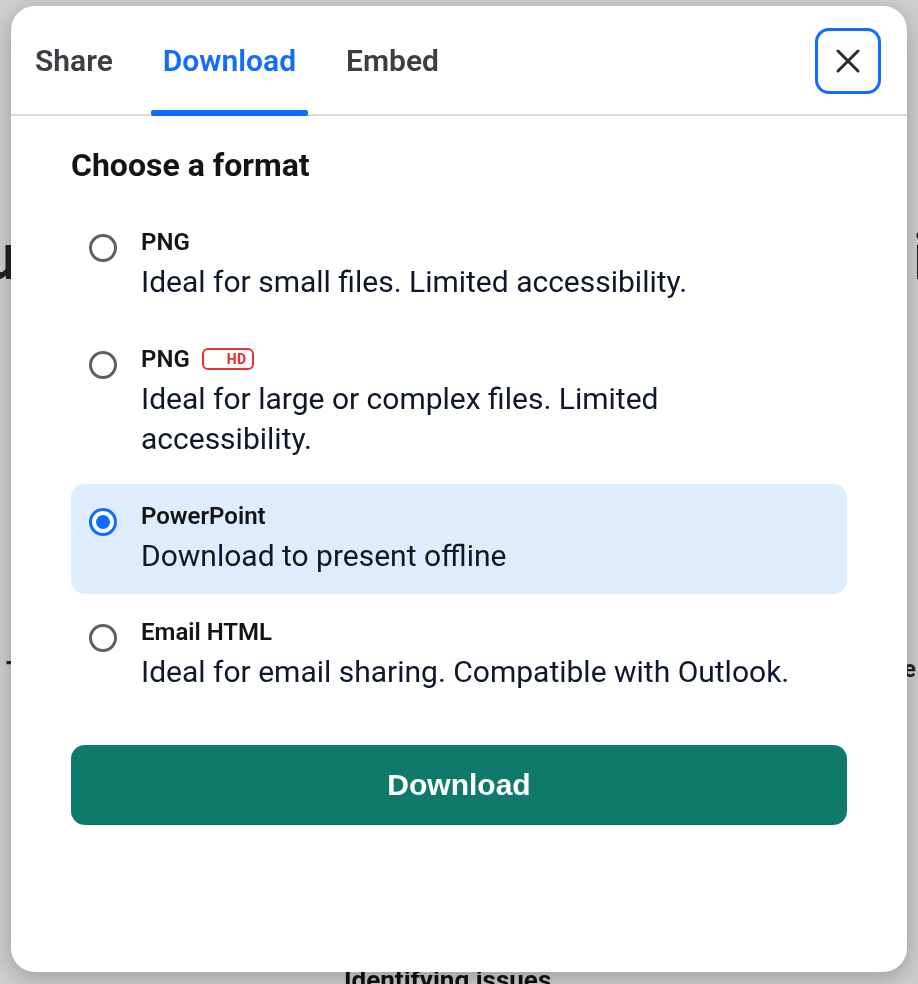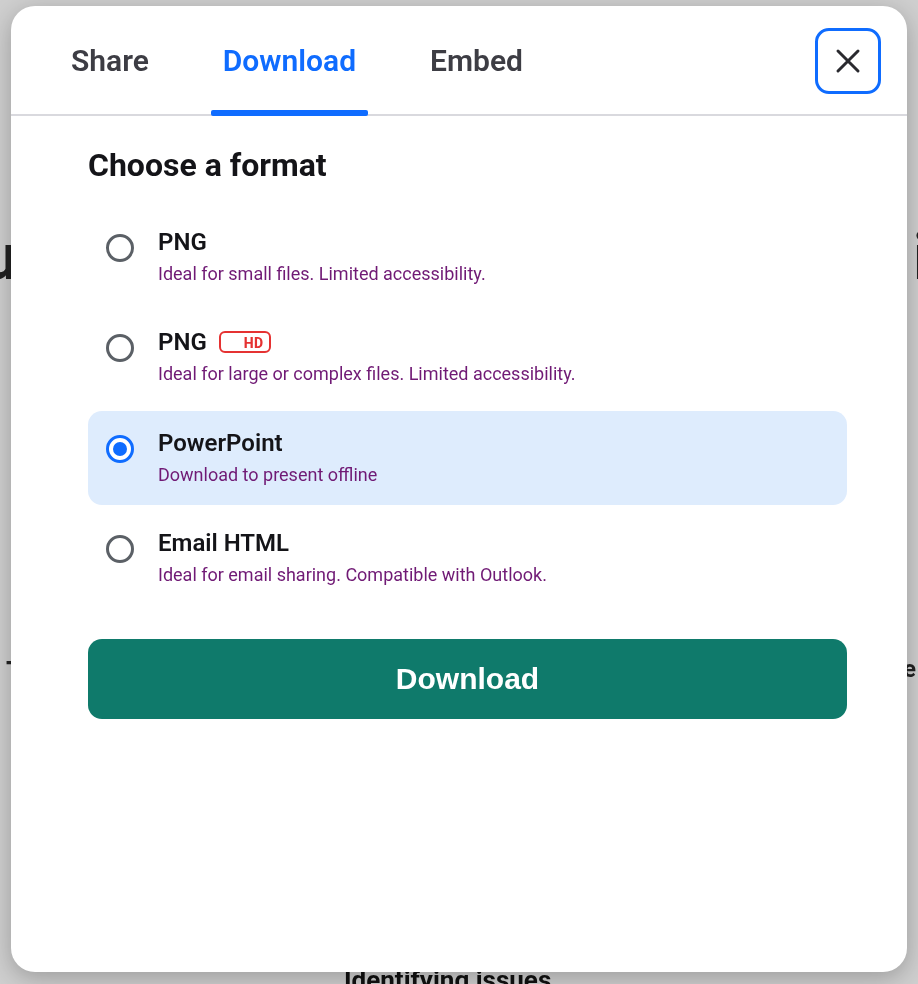--- a/index.html
+++ b/index.html
@@ -21,22 +21,22 @@
     border-radius: 24px;
     box-shadow: 0 6px 24px rgba(0,0,0,0.25);
     display: flex; flex-direction: column;
     overflow: hidden;
   }
 
   .modal-header { position: relative; }
   .tabs {
     display: flex;
     align-items: center;
-    gap: 74px;
-    padding: 0 60px;
+    gap: 50px;
+    padding: 0 24px;
     height: 110px;
     border-bottom: 2px solid #d9d9de;
   }
   .tab {
     font-size: 30px;
     font-weight: 600;
     color: #3d3d44;
     cursor: pointer;
     height: 100%;
     display: flex; align-items: center;
@@ -57,21 +57,21 @@
     right: 26px; top: 22px;
     width: 66px; height: 66px;
     border: 3px solid #0f6cff;
     border-radius: 14px;
     background: #fff;
     display: flex; align-items: center; justify-content: center;
     cursor: pointer;
   }
   .close-btn svg { width: 30px; height: 30px; stroke: #2a2a2f; stroke-width: 2.4; }
 
-  .modal-body { padding: 30px 60px 30px 60px; flex: 1; margin-left: 17px; }
+  .modal-body { padding: 30px 60px 30px 60px; flex: 1; }
 
   .section-heading { font-size: 32px; font-weight: 700; color: #141418; margin-bottom: 26px; }
 
   .options { display: flex; flex-direction: column; gap: 6px; }
 
   .option {
     display: flex;
     align-items: flex-start;
     gap: 24px;
     padding: 18px 18px 18px 18px;
@@ -96,21 +96,21 @@
     left: 50%; top: 50%;
     width: 14px; height: 14px;
     background: #0f6cff;
     border-radius: 50%;
     transform: translate(-50%, -50%);
   }
 
   .option-text { display: flex; flex-direction: column; gap: 6px; }
   .option-title-row { display: flex; align-items: center; gap: 12px; }
   .option-title { font-size: 24px; font-weight: 600; color: #141418; }
-  .option-desc { font-size: 18px; font-weight: 400; color: #701a75; line-height: 1.35; }
+  .option-desc { font-size: 30px; font-weight: 400; color: #0f172a; line-height: 1.35; }
 
   .hd-badge {
     display: inline-flex; align-items: center; justify-content: center;
     border: 2.5px solid #e53232;
     color: #e53232;
     font-size: 14px; font-weight: 800;
     border-radius: 6px;
     padding: 1px 5px 0 23px;
     letter-spacing: 0.5px;
     height: 22px;

